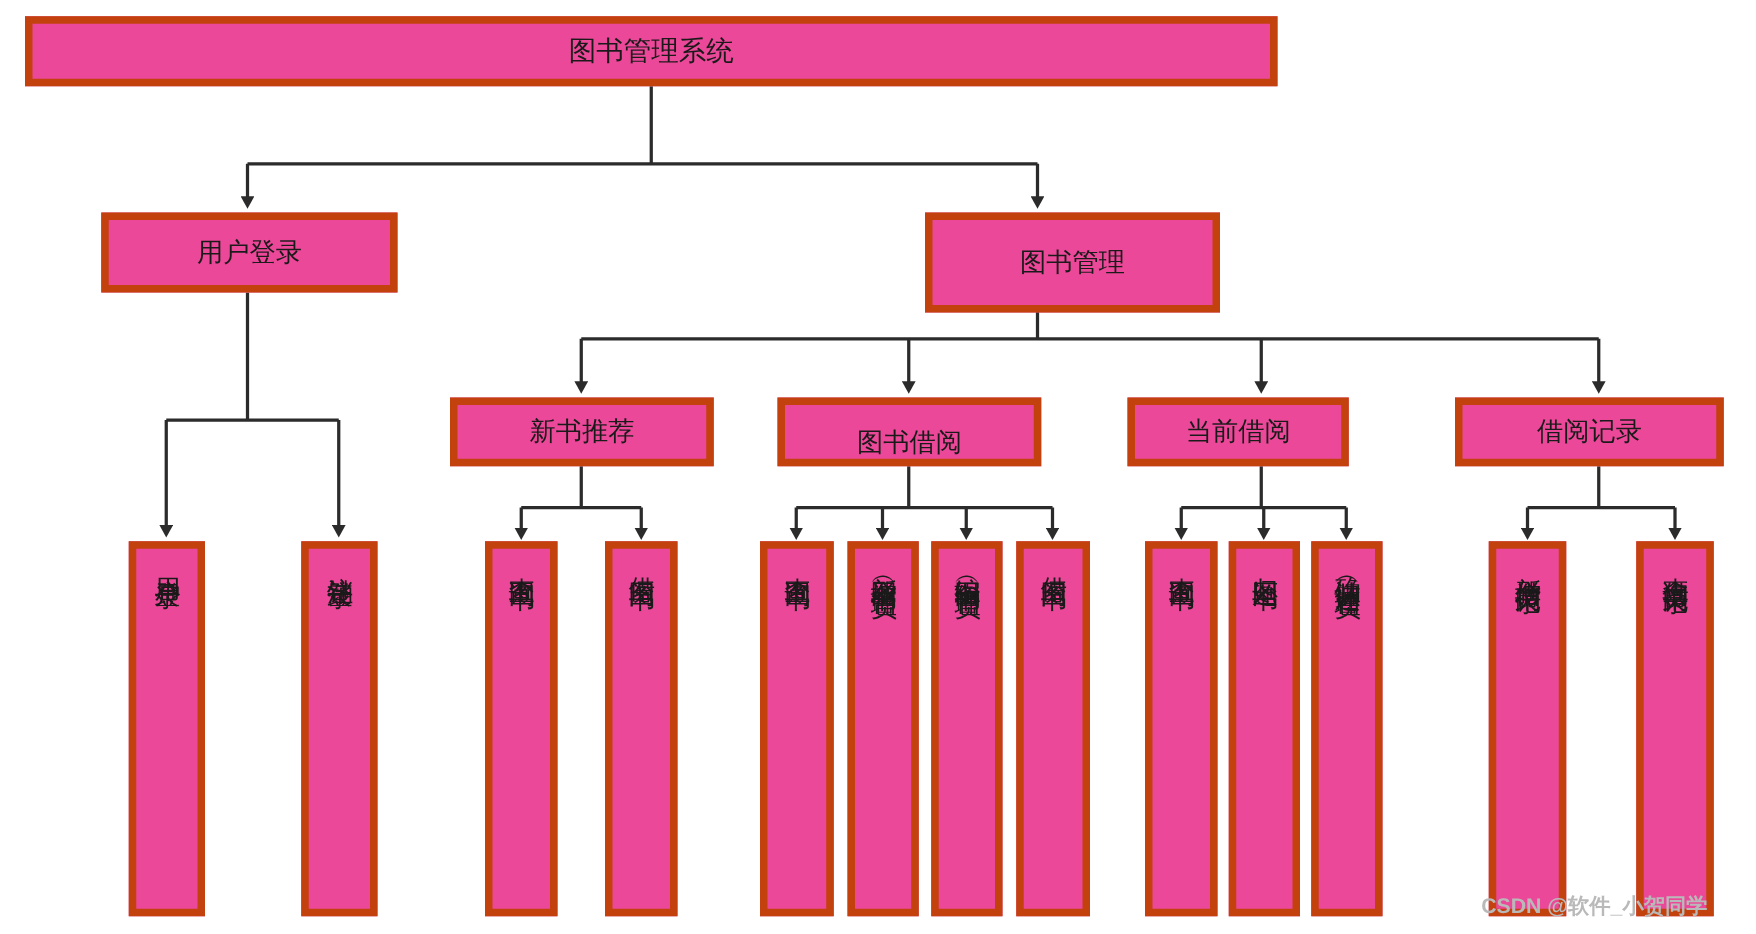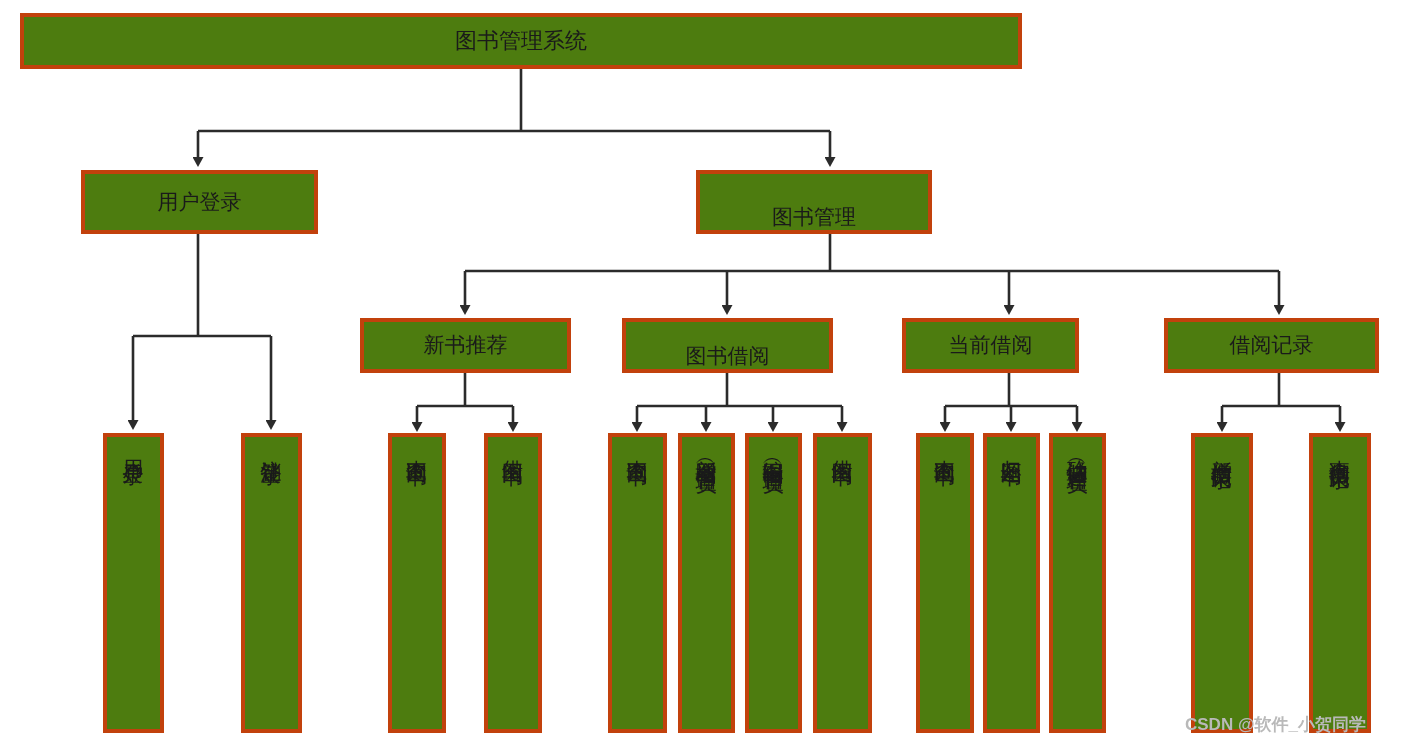--- a/index.html
+++ b/index.html
@@ -20,26 +20,27 @@
   #edges {
     position: absolute;
     left: 0;
     top: 0;
     width: 1405px;
     height: 747px;
   }
   .node {
     position: absolute;
     box-sizing: border-box;
-    background: #4d7c0f;
-    border: 4px solid #c2410c;
+    background: #ec4899;
+    border: 6px solid #c2410c;
     display: flex;
     align-items: center;
     justify-content: center;
     z-index: 2;
+    font-family: Liberation Serif, serif;
   }
   .node .label {
     color: #1a1a1a;
     line-height: 1.18;
     text-align: center;
     white-space: nowrap;
   }
   .node.horiz .label {
     font-size: 21px;
   }
@@ -123,21 +124,21 @@
     </g>
   </svg>
 
   <div class="node root horiz" style="left:20px; top:13px; width:1002px; height:56px;">
     <span class="label">图书管理系统</span>
   </div>
 
   <div class="node horiz" style="left:81px; top:170px; width:237px; height:64px;">
     <span class="label">用户登录</span>
   </div>
-  <div class="node horiz" style="left:696px; top:170px; width:236px; height:64px;align-items:flex-end;">
+  <div class="node horiz" style="left:740px; top:170px; width:236px; height:80px;">
     <span class="label">图书管理</span>
   </div>
 
   <div class="node horiz" style="left:360px; top:318px; width:211px; height:55px;">
     <span class="label">新书推荐</span>
   </div>
   <div class="node horiz" style="left:622px; top:318px; width:211px; height:55px;align-items:flex-end;">
     <span class="label">图书借阅</span>
   </div>
   <div class="node horiz" style="left:902px; top:318px; width:177px; height:55px;">

